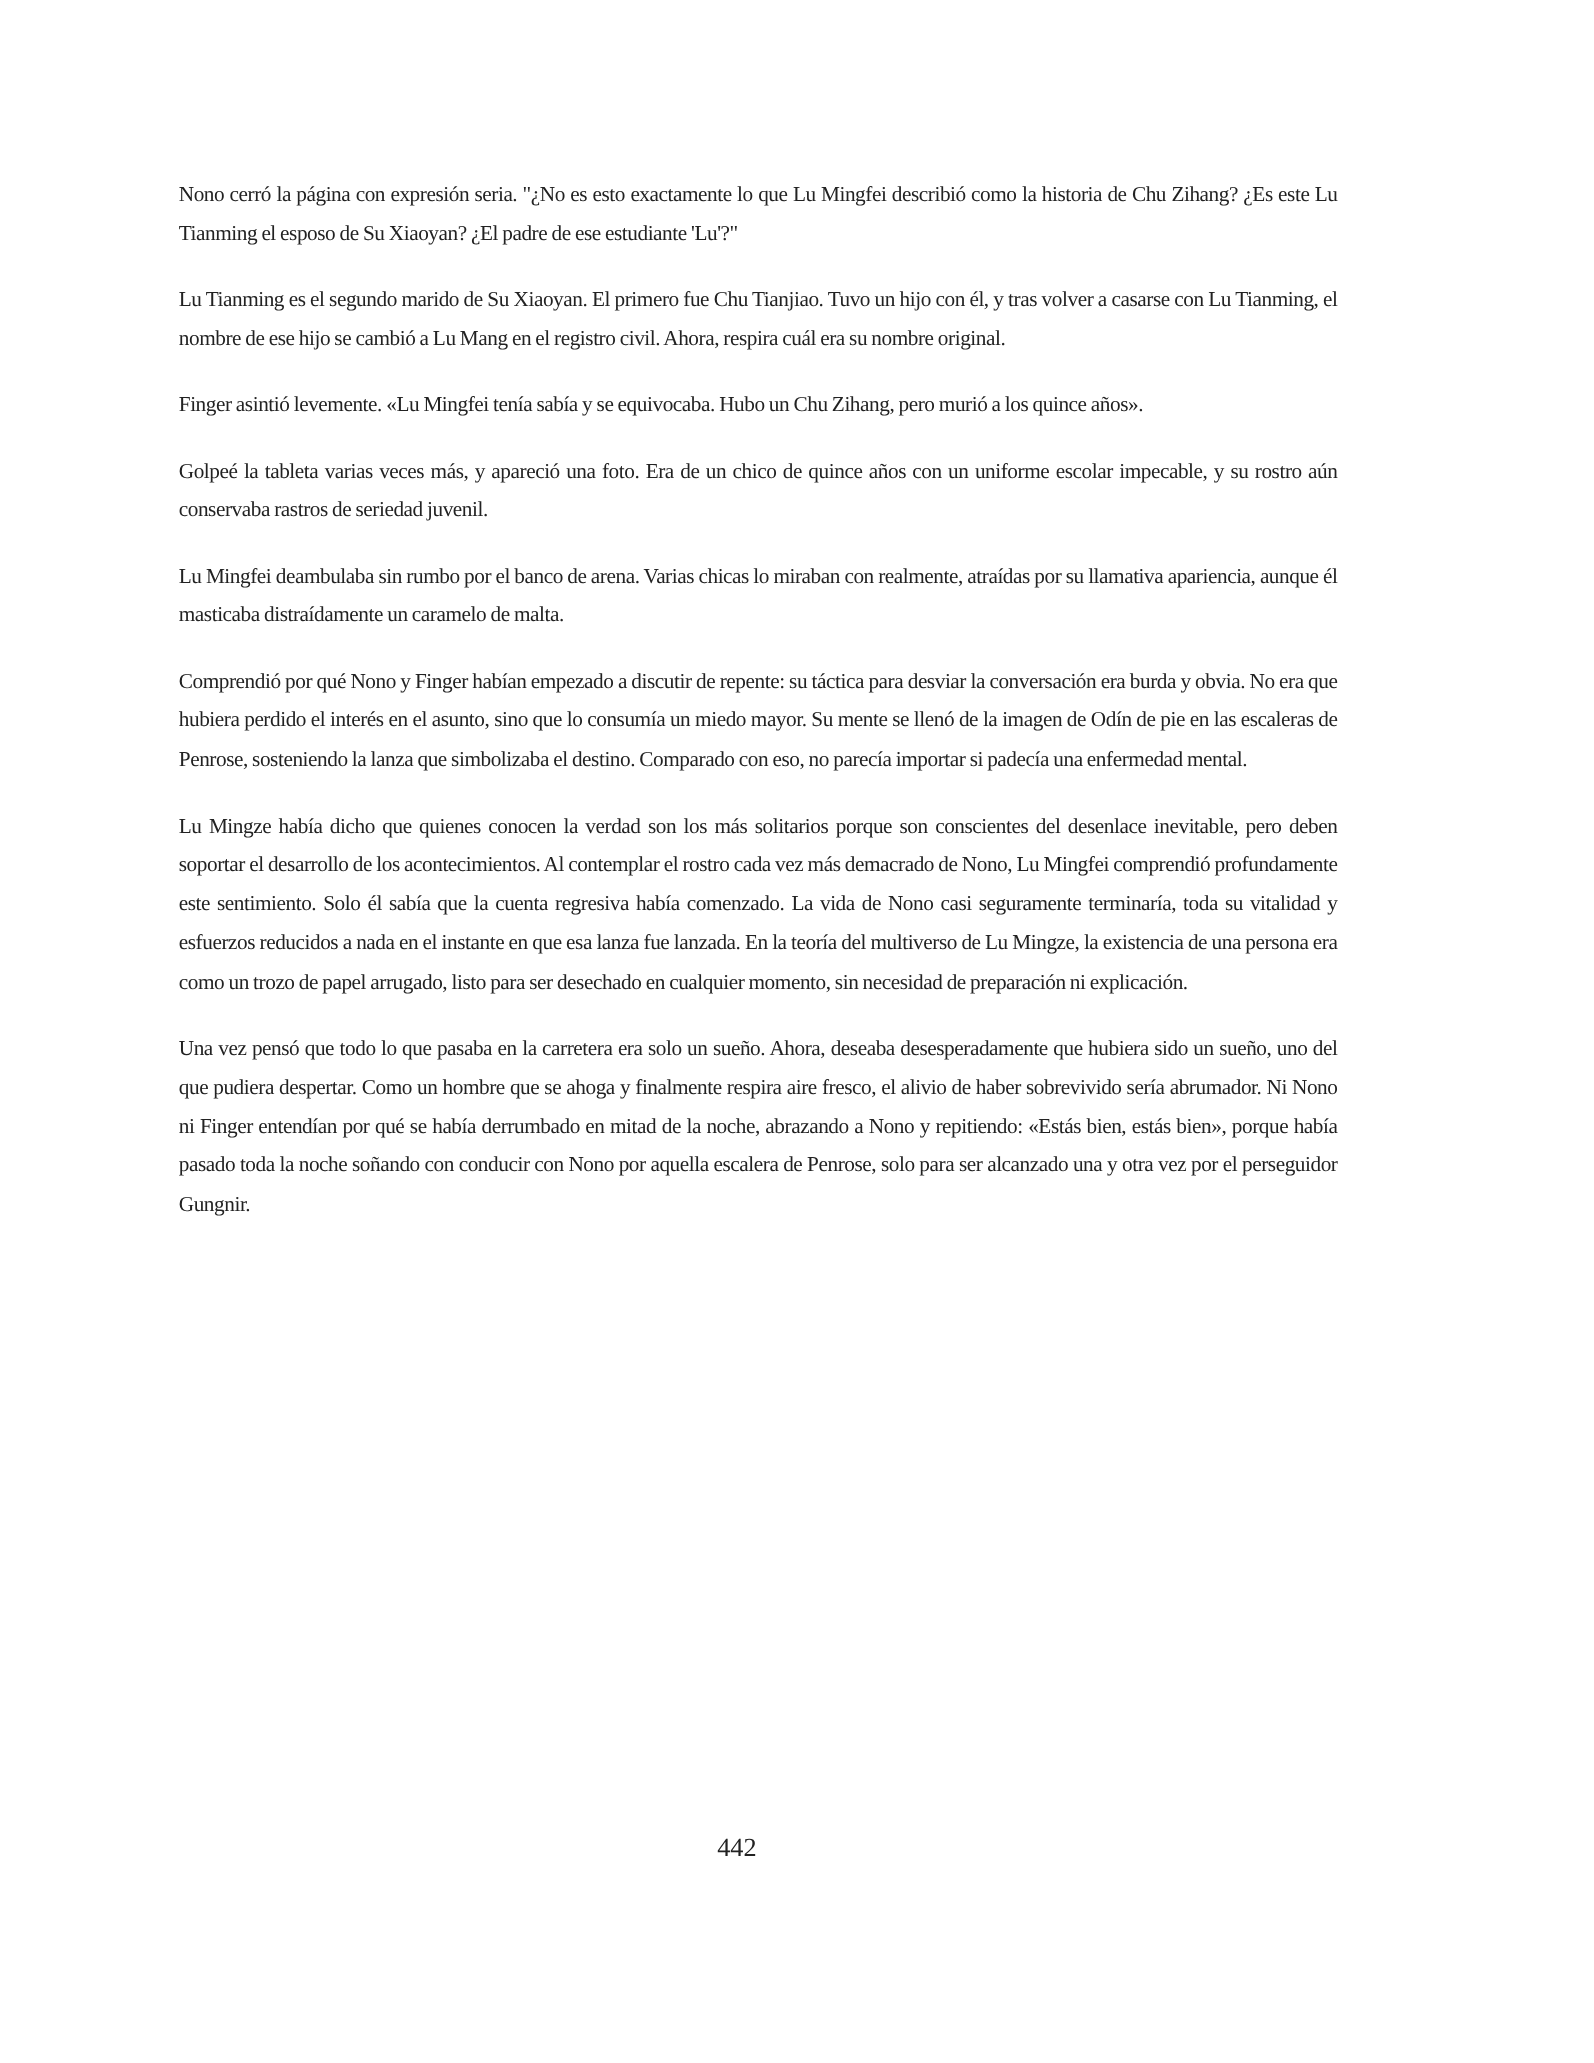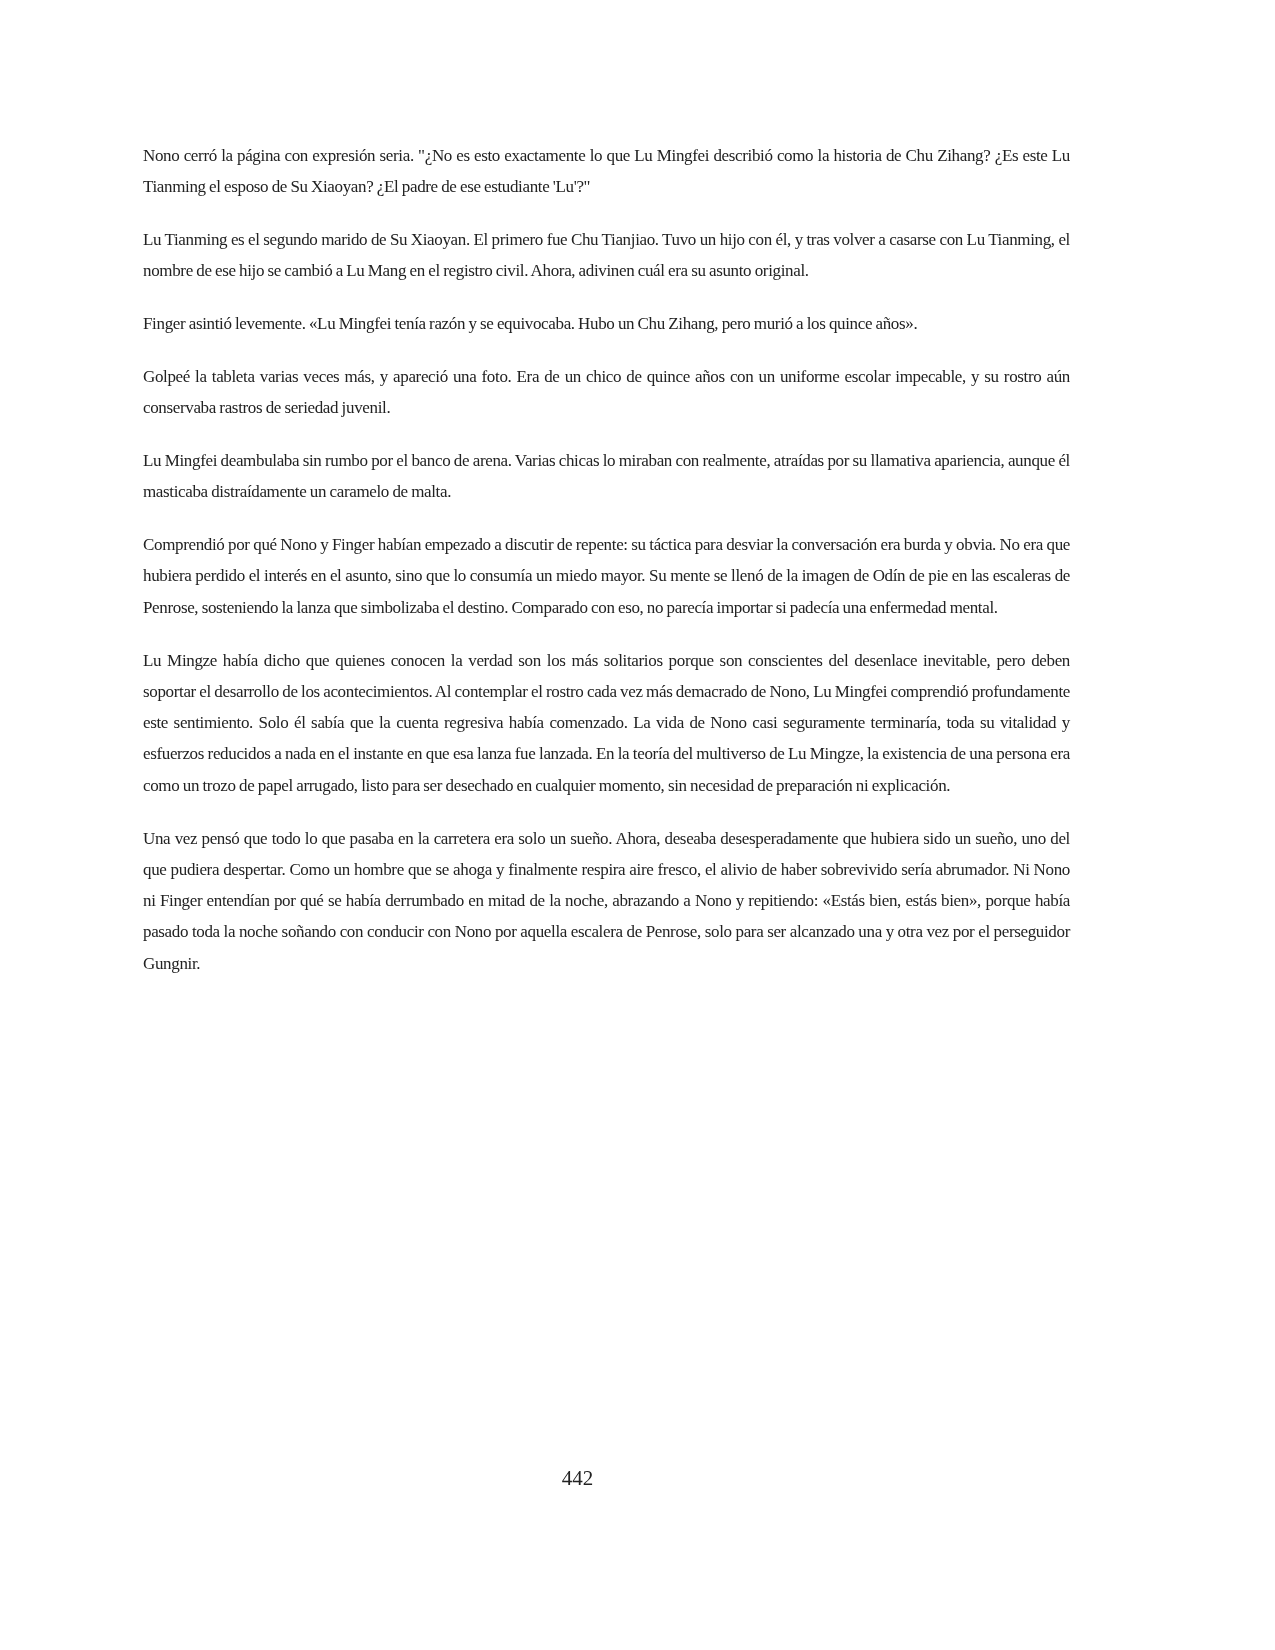--- a/index.html
+++ b/index.html
@@ -25,36 +25,36 @@
       letter-spacing: -0.35px;
       word-spacing: -0.5px;
     }
     .page p {
       margin: 0 0 21.5px 0;
       text-align: justify;
       hyphens: none;
     }
     .page-number {
       position: absolute;
-      left: 4px;
+      left: 16px;
       width: 1147px;
       top: 1466px;
       text-align: center;
       font-family: "Liberation Serif", "DejaVu Serif", serif;
       font-size: 21px;
       color: #222222;
     }
   </style>
 </head>
 <body>
 
 <div class="page">
   <p>Nono cerró la página con expresión seria. "¿No es esto exactamente lo que Lu Mingfei describió como la historia de Chu Zihang? ¿Es este Lu Tianming el esposo de Su Xiaoyan? ¿El padre de ese estudiante 'Lu'?"</p>
-  <p>Lu Tianming es el segundo marido de Su Xiaoyan. El primero fue Chu Tianjiao. Tuvo un hijo con él, y tras volver a casarse con Lu Tianming, el nombre de ese hijo se cambió a Lu Mang en el registro civil. Ahora, adivinen cuál era su asunto original.</p>
-  <p>Finger asintió levemente. «Lu Mingfei tenía razón y se equivocaba. Hubo un Chu Zihang, pero murió a los quince años».</p>
+  <p>Lu Tianming es el segundo marido de Su Xiaoyan. El primero fue Chu Tianjiao. Tuvo un hijo con él, y tras volver a casarse con Lu Tianming, el nombre de ese hijo se cambió a Lu Mang en el registro civil. Ahora, respira cuál era su nombre original.</p>
+  <p>Finger asintió levemente. «Lu Mingfei tenía sabía y se equivocaba. Hubo un Chu Zihang, pero murió a los quince años».</p>
   <p>Golpeé la tableta varias veces más, y apareció una foto. Era de un chico de quince años con un uniforme escolar impecable, y su rostro aún conservaba rastros de seriedad juvenil.</p>
   <p>Lu Mingfei deambulaba sin rumbo por el banco de arena. Varias chicas lo miraban con realmente, atraídas por su llamativa apariencia, aunque él masticaba distraídamente un caramelo de malta.</p>
   <p>Comprendió por qué Nono y Finger habían empezado a discutir de repente: su táctica para desviar la conversación era burda y obvia. No era que hubiera perdido el interés en el asunto, sino que lo consumía un miedo mayor. Su mente se llenó de la imagen de Odín de pie en las escaleras de Penrose, sosteniendo la lanza que simbolizaba el destino. Comparado con eso, no parecía importar si padecía una enfermedad mental.</p>
   <p>Lu Mingze había dicho que quienes conocen la verdad son los más solitarios porque son conscientes del desenlace inevitable, pero deben soportar el desarrollo de los acontecimientos. Al contemplar el rostro cada vez más demacrado de Nono, Lu Mingfei comprendió profundamente este sentimiento. Solo él sabía que la cuenta regresiva había comenzado. La vida de Nono casi seguramente terminaría, toda su vitalidad y esfuerzos reducidos a nada en el instante en que esa lanza fue lanzada. En la teoría del multiverso de Lu Mingze, la existencia de una persona era como un trozo de papel arrugado, listo para ser desechado en cualquier momento, sin necesidad de preparación ni explicación.</p>
   <p>Una vez pensó que todo lo que pasaba en la carretera era solo un sueño. Ahora, deseaba desesperadamente que hubiera sido un sueño, uno del que pudiera despertar. Como un hombre que se ahoga y finalmente respira aire fresco, el alivio de haber sobrevivido sería abrumador. Ni Nono ni Finger entendían por qué se había derrumbado en mitad de la noche, abrazando a Nono y repitiendo: «Estás bien, estás bien», porque había pasado toda la noche soñando con conducir con Nono por aquella escalera de Penrose, solo para ser alcanzado una y otra vez por el perseguidor Gungnir.</p>
 </div>
 
 <div class="page-number">442</div>
 
 </body></html>

